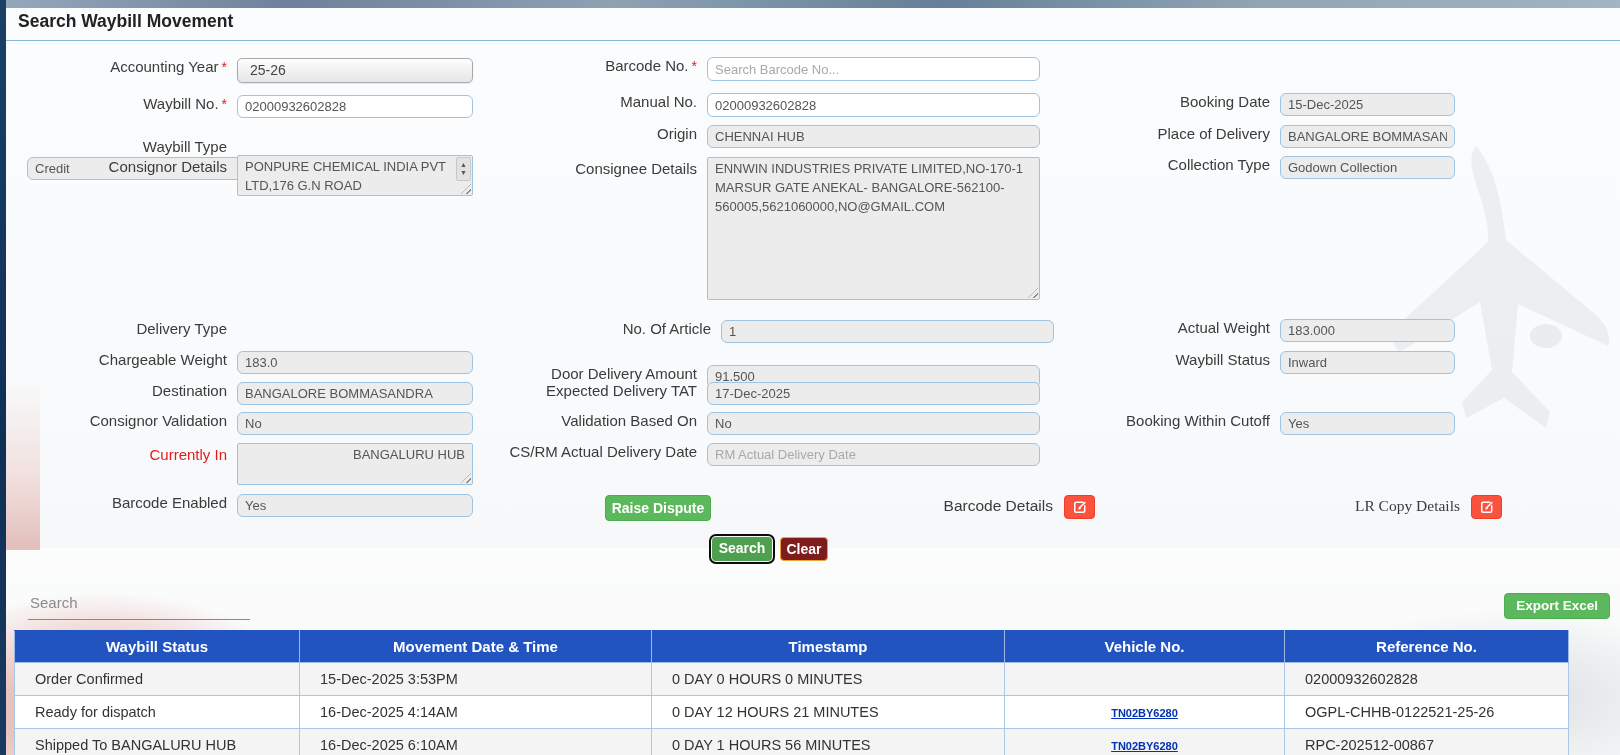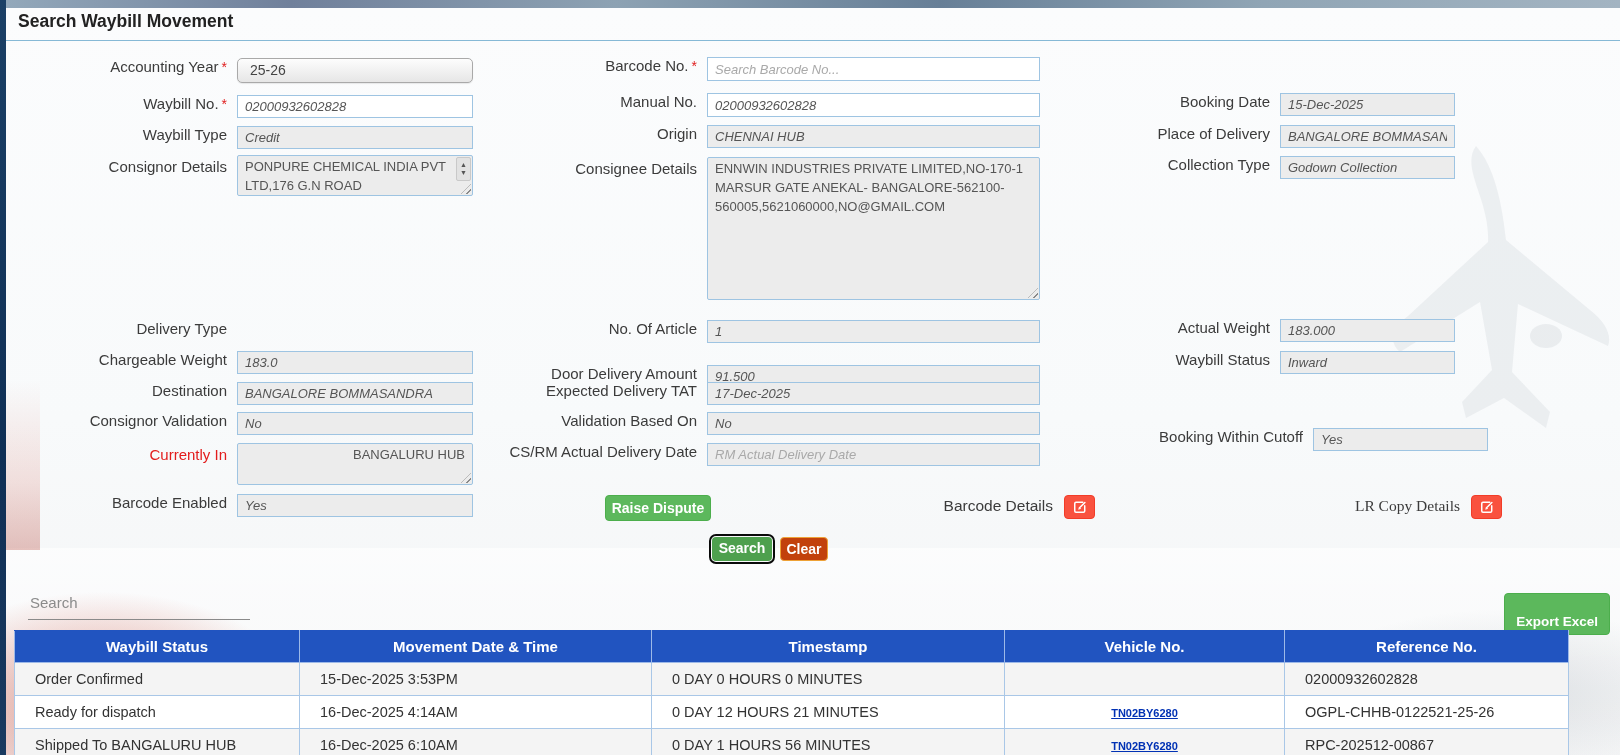--- a/index.html
+++ b/index.html
@@ -33,46 +33,46 @@
   .page-title { position:absolute; left:18px; top:11px; font-size:17.5px; font-weight:bold; color:#222; z-index:2; }
   .title-rule { position:absolute; left:6px; right:0; top:40px; border-top:1px solid #86b9d6; z-index:2; }
   
   .frow { position:absolute; display:flex; z-index:2; }
   .frow.top-align { align-items:flex-start; }
   .flabel { width:200px; text-align:right; margin-right:10px; font-size:15px; color:#3b3b3b; line-height:1.25; flex:none; }
   .top-align .flabel { padding-top:3px; }
   .req { color:#e02020; margin-left:3px; font-size:14px; }
   .lbl-red { color:#e21c1c; }
   .tin { height:23px; font-size:13px; color:#555; padding:2px 7px; border:1px solid #9ec4e2;
-    border-radius:0; background:#fff; font-family:"Liberation Sans",sans-serif; width:100%; outline:none;font-style:italic; }
+    border-radius:6px; background:#fff; font-family:"Liberation Sans",sans-serif; width:100%; outline:none; }
   .tin::placeholder { color:#a9a9a9; }
   .tin.ro { background:#ececec; }
   .sel { height:25px; font-size:14px; color:#444; padding:3px 12px; border:1px solid #a9a9a9; border-radius:5px;
     background:linear-gradient(#fdfdfd,#e6e6e6); width:100%; box-shadow:0 1px 1px rgba(0,0,0,.08); }
   .ta-wrap { position:relative; width:100%; }
   .ta { display:block; width:100%; resize:none; overflow:hidden; font-family:"Liberation Sans",sans-serif;
     font-size:13px; color:#555; line-height:1.45; padding:2px 7px; border:1px solid #9ec4e2; border-radius:2px;
     background:#ececec; outline:none; }
   .spinner { position:absolute; top:2px; right:2px; width:15px; height:24px; background:#e2e2e2;
     border:1px solid #c9c9c9; border-radius:2px; display:flex; flex-direction:column; align-items:center;
     justify-content:center; font-size:7px; color:#555; line-height:1.15; }
   .grip { position:absolute; right:2px; bottom:2px; width:10px; height:10px;
     background:repeating-linear-gradient(135deg, transparent 0 2.5px, #8a8a8a 2.5px 3.8px);
     clip-path:polygon(100% 0, 100% 100%, 0 100%); }
   .ctrl-l { width:236px; } .ctrl-m { width:333px; } .ctrl-r { width:175px; }
   
   .btn { display:inline-block; border-radius:4px; color:#fff; font-size:14px; font-weight:bold;
     font-family:"Liberation Sans",sans-serif; cursor:pointer; text-align:center; z-index:2; }
   .btn-green { background:#5cb85c; border:1px solid #4cae4c; }
-  .btn-orange { background:#c2410c; border:1px solid #eea236; }
+  .btn-orange { background:#7f1d1d; border:1px solid #eea236; }
   .btn-raise { position:absolute; left:605px; top:495px; width:106px; height:26px; line-height:24px; }
   .btn-search { position:absolute; left:712px; top:537px; width:60px; height:24px; line-height:22px;
     background:#4ea04e; outline:2px solid #0a0a0a; outline-offset:1px; }
   .btn-clear { position:absolute; left:780px; top:537px; width:48px; height:24px; line-height:22px; }
-  .btn-export { position:absolute; right:10px; top:593px; padding:20px 11px; height:26px; font-size:13.5px; }
+  .btn-export { position:absolute; right:10px; top:593px; padding:4px 11px; height:26px; font-size:13.5px; }
   .detail-lbl { position:absolute; font-size:15.5px; color:#3b3b3b; text-align:right; z-index:2; }
   .icon-btn { position:absolute; width:31px; height:24px; background:#f9523f; border:1px solid #f23c28;
     border-radius:4px; display:flex; align-items:center; justify-content:center; cursor:pointer; z-index:2; }
   
   .mini-search { position:absolute; left:28px; top:590px; width:222px; z-index:2;
     border:none; border-bottom:1px solid #8a8a8a; background:transparent; font-size:15px;
     color:#666; padding:4px 2px 8px; outline:none; font-family:"Liberation Sans",sans-serif; }
   .mini-search::placeholder { color:#8b8b8b; }
   table.mv { position:absolute; left:14px; top:630px; width:1554px; border-collapse:collapse;
     table-layout:fixed; z-index:2; background:#fff; }
@@ -101,21 +101,21 @@
 <div class="title-rule"></div>
 
 <div class="frow" style="left:27px; top:58px; width:446px;">
   <label class="flabel"><span>Accounting Year</span><span class="req">*</span></label>
   <div class="sel ctrl-l">25-26</div>
 </div>
 <div class="frow" style="left:27px; top:95px; width:446px;">
   <label class="flabel"><span>Waybill No.</span><span class="req">*</span></label>
   <input class="tin ctrl-l" value="02000932602828" style="">
 </div>
-<div class="frow" style="left:27px; top:126px; width:446px;">
+<div class="frow" style="left:27px; top:138px; width:446px;flex-direction:column;">
   <label class="flabel">Waybill Type</label>
   <input class="tin ro ctrl-l" readonly="" value="Credit" style="">
 </div>
 <div class="frow top-align" style="left:27px; top:155px; width:446px;">
   <label class="flabel">Consignor Details</label>
   <div class="ta-wrap ctrl-l">
     <textarea class="ta" style="height: 41px; padding-right: 22px;" readonly="">PONPURE CHEMICAL INDIA PVT LTD,176 G.N ROAD</textarea>
     <div class="spinner">
         <span>▲</span>
         <span>▼</span>
@@ -162,21 +162,21 @@
   <label class="flabel">Origin</label>
   <input class="tin ro ctrl-m" readonly="" value="CHENNAI HUB" style="">
 </div>
 <div class="frow top-align" style="left:497px; top:157px; width:543px;">
   <label class="flabel">Consignee Details</label>
   <div class="ta-wrap ctrl-m">
     <textarea class="ta" style="height: 143px;" readonly="">ENNWIN INDUSTRIES PRIVATE LIMITED,NO-170-1 MARSUR GATE ANEKAL- BANGALORE-562100-560005,5621060000,NO@GMAIL.COM</textarea>
     <div class="grip"></div>
   </div>
 </div>
-<div class="frow" style="left:497px; top:320px; width:543px;">
+<div class="frow" style="left:511px; top:320px; width:543px;">
   <label class="flabel">No. Of Article</label>
   <input class="tin ro ctrl-m" readonly="" value="1" style="">
 </div>
 <div class="frow" style="left:497px; top:365px; width:543px;">
   <label class="flabel">Door Delivery Amount</label>
   <input class="tin ro ctrl-m" readonly="" value="91.500" style="">
 </div>
 <div class="frow" style="left:497px; top:382px; width:543px;">
   <label class="flabel">Expected Delivery TAT</label>
   <input class="tin ro ctrl-m" readonly="" value="17-Dec-2025" style="">
@@ -203,21 +203,21 @@
   <input class="tin ro ctrl-r" readonly="" value="Godown Collection" style="">
 </div>
 <div class="frow" style="left:1070px; top:319px; width:385px;">
   <label class="flabel">Actual Weight</label>
   <input class="tin ro ctrl-r" readonly="" value="183.000" style="">
 </div>
 <div class="frow" style="left:1070px; top:351px; width:385px;">
   <label class="flabel">Waybill Status</label>
   <input class="tin ro ctrl-r" readonly="" value="Inward" style="">
 </div>
-<div class="frow" style="left:1103px; top:412px; width:385px;margin-top:16px;">
+<div class="frow" style="left:1070px; top:412px; width:385px;">
   <label class="flabel">Booking Within Cutoff</label>
   <input class="tin ro ctrl-r" readonly="" value="Yes" style="">
 </div>
 
 <div class="btn btn-green btn-raise">Raise Dispute</div>
 
 <div class="detail-lbl" style="left:900px; top:497px; width:153px;">Barcode Details</div>
 <div class="icon-btn" style="left:1064px; top:495px;">
   <svg width="14" height="14" viewBox="0 0 16 16" fill="none" stroke="#fff" stroke-width="1.7" stroke-linecap="round">
     <path d="M11.2 2.6H3.4A1.4 1.4 0 0 0 2 4v8.6A1.4 1.4 0 0 0 3.4 14H12a1.4 1.4 0 0 0 1.4-1.4V6.5"></path>

